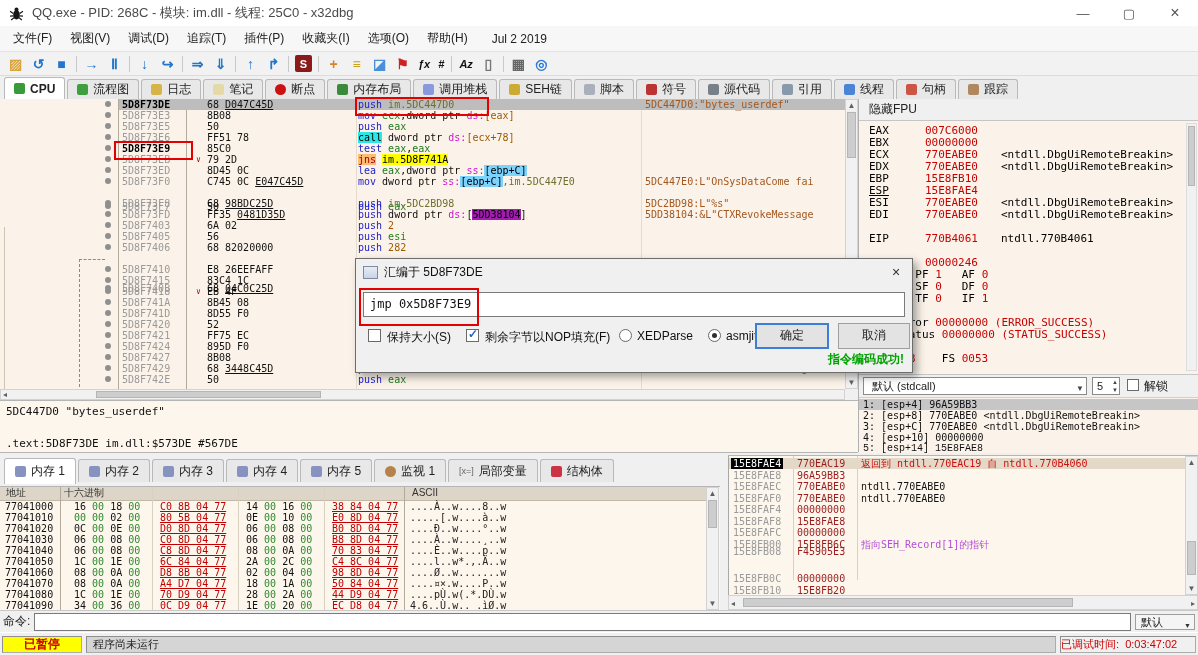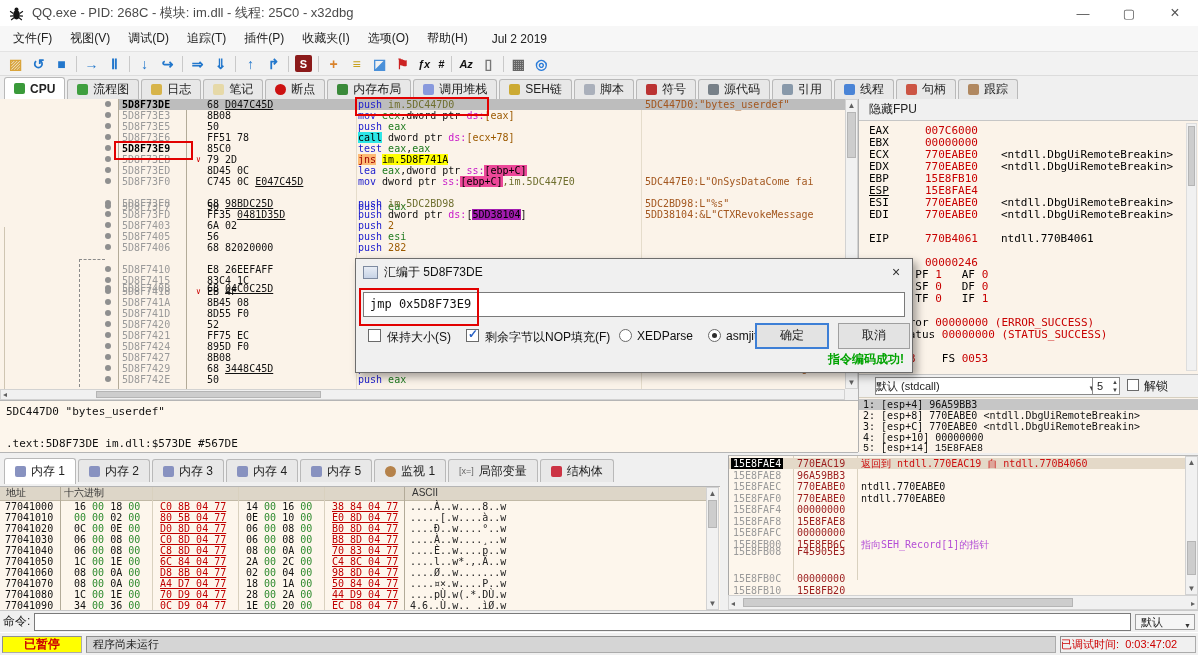--- a/index.html
+++ b/index.html
@@ -43,21 +43,21 @@
   .da{left:122px;color:#9a9a9a}
   .da.dab{color:#000;font-weight:bold}
   .djm{left:196px;color:#cc0000;font-size:8px}
   .db{left:207px;color:#111}
   .di{left:358px;color:#111;white-space:pre}
   .dc{left:645px;color:#a3571f}
   .bu{text-decoration:underline}
   .mn{color:#1c1ccd}.reg{color:#1e7a1e}.pl{color:#111}.seg{color:#c818c8}
   .mem{color:#9c5a00}.imm{color:#9c5a00}.sym{color:#6f6f2f}
   .mncall{background:#2ee6e6;color:#000}.mnjmp{background:#fdba74;color:#a00000}
-  .symhl{background:#ffff00;color:#000}.memhl{background:#ec4899;color:#000}.addrhl{background:#a21caf;color:#000}
+  .symhl{background:#ffff00;color:#000}.memhl{background:#7dd3fc;color:#000}.addrhl{background:#a21caf;color:#000}
   .jl{position:absolute}
   .redbox{position:absolute;border:2px solid #e20000;z-index:30;background:transparent}
 
   
   .sb{position:absolute;background:#f1f1f1;border:1px solid #d2d2d2;box-sizing:border-box}
   .sb-thumb{position:absolute;background:#cdcdcd;border:1px solid #b5b5b5;box-sizing:border-box}
   .sb-ar{position:absolute;color:#606060;font-size:8px;line-height:9px;text-align:center}
 
   
   #infobox{position:absolute;left:0;top:400px;width:858px;height:53px;background:#fdf6ec;border-top:1px solid #b5b5b5;border-bottom:1px solid #b5b5b5;box-sizing:border-box}
@@ -67,21 +67,21 @@
   #regpanel{position:absolute;left:858px;top:99px;width:340px;height:353px;background:#fbf3e9;border-left:1px solid #b0b0b0;box-sizing:border-box}
   #reg-header{position:absolute;left:0;top:0;width:100%;height:22px;background:#f0f0f0;border-bottom:1px solid #c6c6c6;display:flex;align-items:center;padding-left:10px;box-sizing:border-box;font-size:12px}
   #reg-lines{position:absolute;left:0;top:26px;width:100%;height:248px}
   .rline{position:absolute;left:10px;height:12px;font:11px "DejaVu Sans Mono",monospace;line-height:12px;white-space:pre;width:322px;overflow:hidden}
   .rn{display:inline-block;width:56px;color:#000}
   .rnu{display:inline-block;width:56px;color:#000;text-decoration:underline}
   .rv{color:#c80000}
   .rv72{color:#c80000;display:inline-block;width:76px}
   .rc{color:#000}
   #ccrow{position:absolute;left:0;top:275px;width:100%;height:22px;border-top:1px solid #c6c6c6;background:#f0f0f0}
-  #cc-combo{position:absolute;left:16px;top:2px;width:224px;height:18px;background:#fff;border:1px solid #8a8a8a;font-size:11px;line-height:17px;padding-left:0;box-sizing:border-box}
+  #cc-combo{position:absolute;left:4px;top:2px;width:224px;height:18px;background:#fff;border:1px solid #8a8a8a;font-size:11px;line-height:17px;padding-left:8px;box-sizing:border-box}
   #cc-combo .arr{position:absolute;right:2px;top:2px;font-size:8px;color:#444}
   #cc-spin{position:absolute;left:233px;top:2px;width:28px;height:18px;background:#fff;border:1px solid #8a8a8a;font-size:11px;line-height:17px;padding-left:4px;box-sizing:border-box}
   #cc-spin .ud{position:absolute;right:1px;top:0;font-size:6px;color:#444;line-height:8px}
   #cc-check{position:absolute;left:268px;top:4px;width:12px;height:12px;background:#fff;border:1px solid #6a6a6a;box-sizing:border-box}
   #cc-label{position:absolute;left:285px;top:3px;font-size:12px}
   #args{position:absolute;left:0;top:298px;width:100%;height:55px;border-top:1px solid #d6cfc0;background:#fbf3e9}
   .arow{position:absolute;left:0;width:100%;height:11px;font:10px "DejaVu Sans Mono",monospace;line-height:11px;white-space:pre;padding-left:4px;box-sizing:border-box;color:#111}
   .arow.sel{background:#c6c6c6}
 
   

